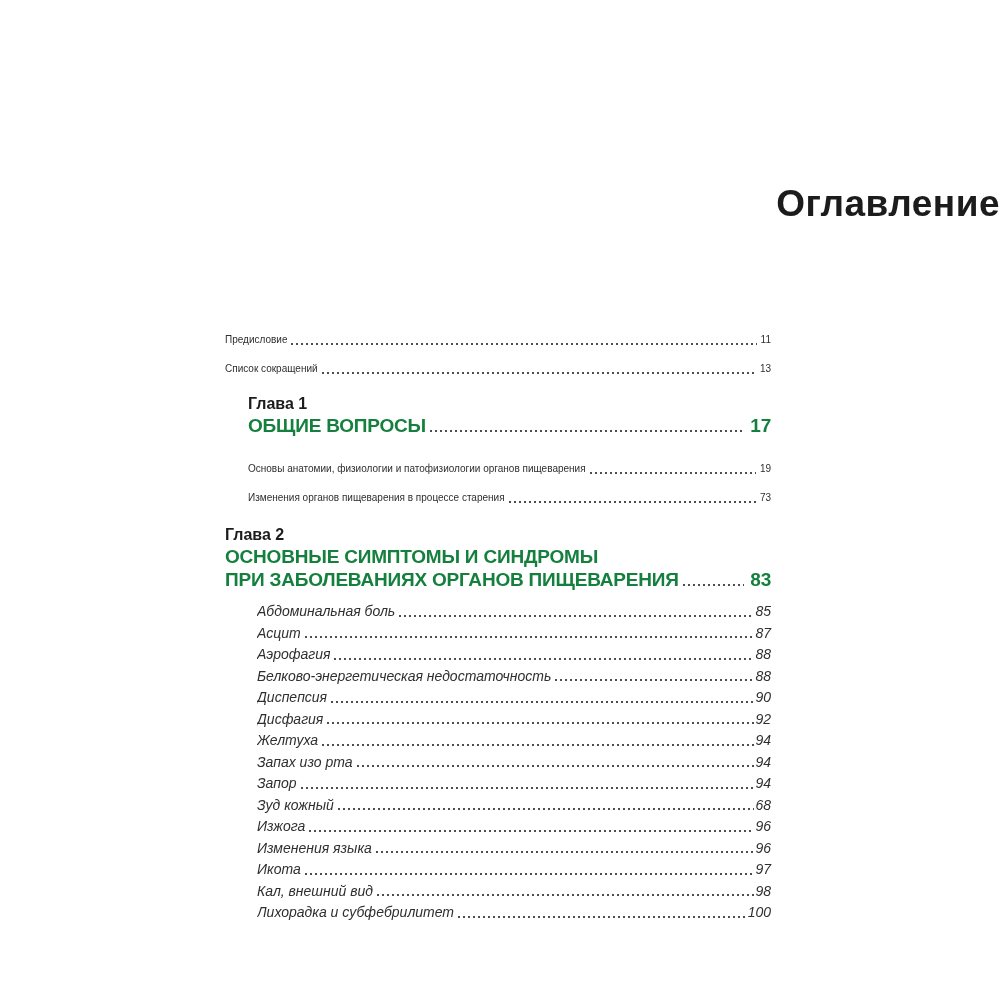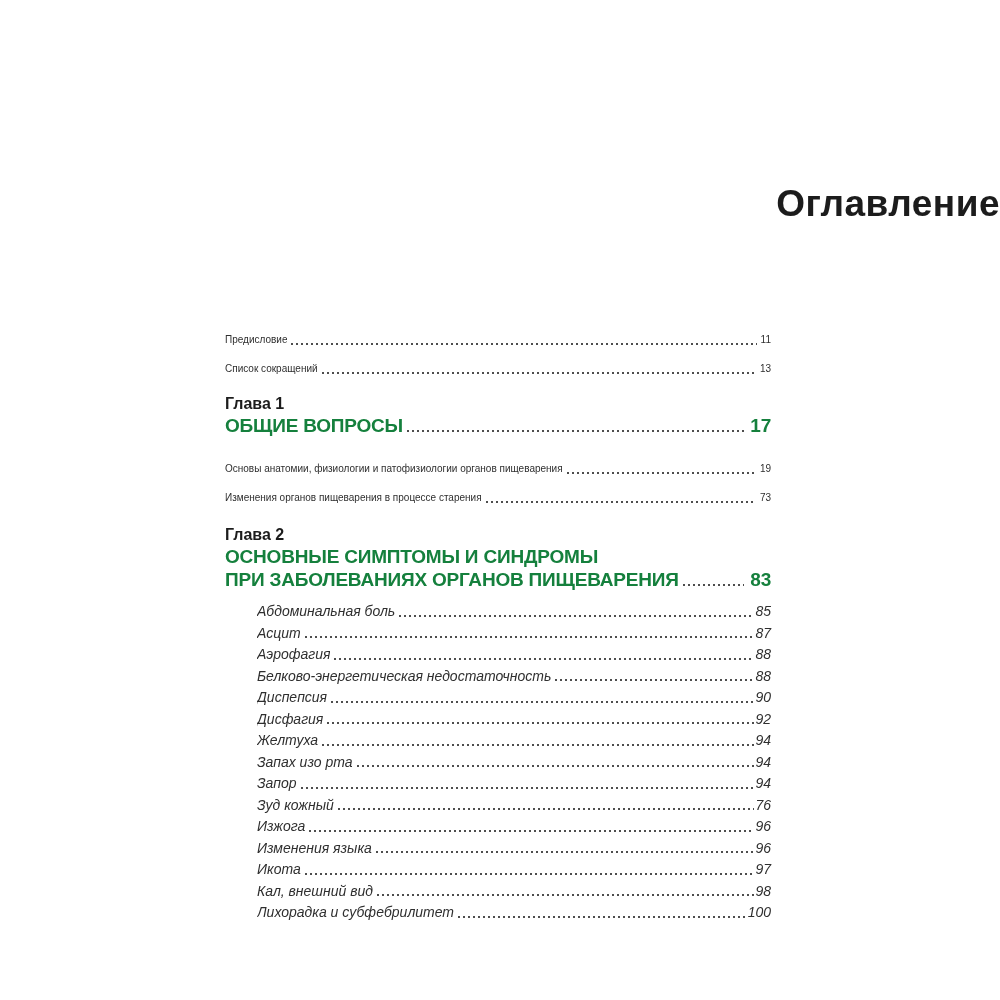--- a/index.html
+++ b/index.html
@@ -82,21 +82,21 @@
   .chapter-title-row {
     font-size: 19px;
     font-weight: bold;
     line-height: 23px;
     letter-spacing: -0.2px;
     color: #15803d;
   }
   .chapter-title-row .leader { margin-right: 6px; }
   .chapter-title-row .leader::after { bottom: 5px; }
   
-  .chapter-0 { margin-top: 11px; }
+  .chapter-0 { margin-top: 11px; margin-left: 23px; }
   .chapter-0 .entries { margin-top: 17px; }
   .chapter-1 { margin-top: 13px; }
   .chapter-1 .entries { margin-top: 10px; font-style: italic; }
 </style>
 </head>
 <body>
 
 <div class="page">
   <div class="page-title">Оглавление</div>
   <div class="toc">
@@ -192,21 +192,21 @@
             <span class="pagenum">94</span>
           </div>
           <div class="row sub">
             <span class="label">Запор</span>
             <span class="leader"></span>
             <span class="pagenum">94</span>
           </div>
           <div class="row sub">
             <span class="label">Зуд кожный</span>
             <span class="leader"></span>
-            <span class="pagenum">76</span>
+            <span class="pagenum">68</span>
           </div>
           <div class="row sub">
             <span class="label">Изжога</span>
             <span class="leader"></span>
             <span class="pagenum">96</span>
           </div>
           <div class="row sub">
             <span class="label">Изменения языка</span>
             <span class="leader"></span>
             <span class="pagenum">96</span>

